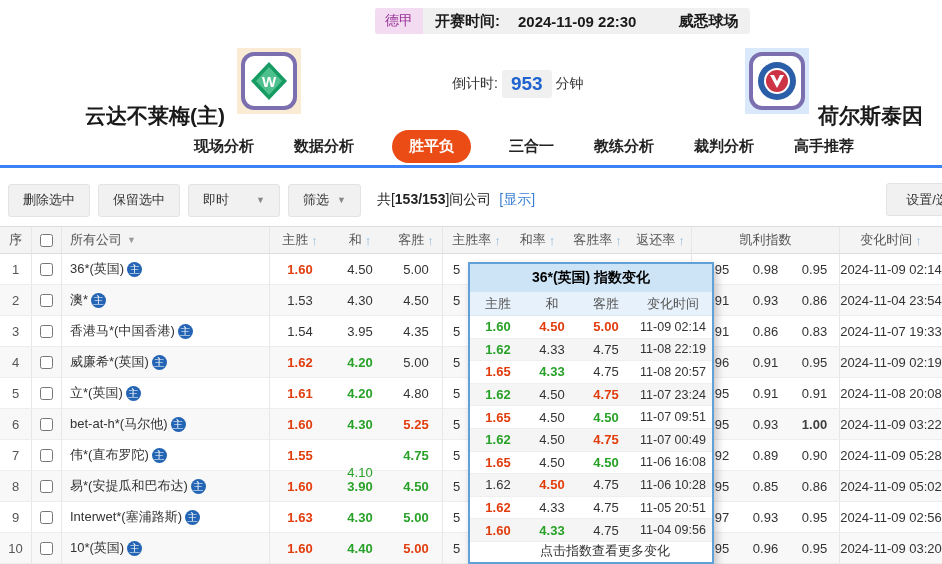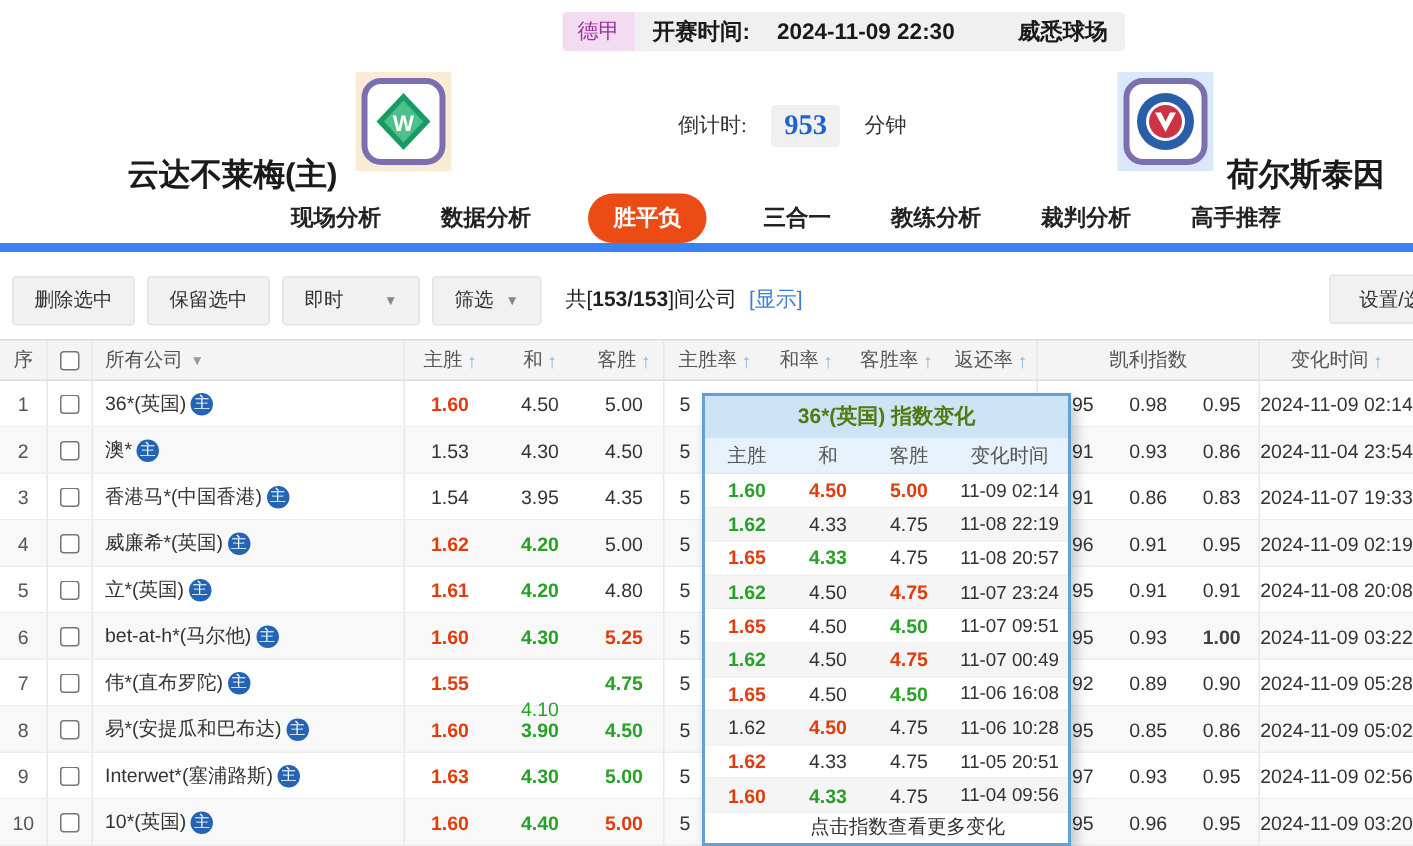--- a/index.html
+++ b/index.html
@@ -21,26 +21,26 @@
 
   
   .teams{ position:absolute; left:0; top:36px; width:942px; height:92px; }
   .home-name{ position:absolute; left:85px; top:66px; font-size:21px; font-weight:bold; color:#1a1a1a; }
   .away-name{ position:absolute; left:818px; top:66px; font-size:21px; font-weight:bold; color:#1a1a1a; }
   .logo-box{ position:absolute; top:12px; width:64px; height:66px; display:flex; align-items:center; justify-content:center; }
   .logo-home{ left:237px; background:#faecd4; }
   .logo-away{ left:745px; background:#d9e9fb; }
   .logo-inner{ width:56px; height:58px; background:#fff; border:4px solid #7b6fb0; border-radius:13px;
     display:flex; align-items:center; justify-content:center; }
-  .countdown{ position:absolute; left:452px; top:34px; display:flex; align-items:center; gap:16px;font-family:Liberation Serif, serif; }
+  .countdown{ position:absolute; left:452px; top:34px; display:flex; align-items:center; gap:4px; }
   .cd-label,.cd-unit{ font-size:14px; color:#333; }
   .cd-value{ background:#f0f0f0; border-radius:3px; padding:3px 9px; font-size:19px; font-weight:bold; color:var(--cd-blue); }
 
   
-  .tabs-row{ position:absolute; left:0; top:128px; width:942px; height:40px; border-bottom:6px solid #3b82f6;
+  .tabs-row{ position:absolute; left:0; top:128px; width:942px; height:40px; border-bottom:3px solid #3b82f6;
     display:flex; align-items:center; justify-content:center; }
   .tabs-inner{ display:flex; align-items:center; gap:36px; transform:translateX(53px); }
   .tab{ font-size:15px; font-weight:bold; color:#222; padding:7px 2px; cursor:pointer; white-space:nowrap; }
   .tab.active{ background:var(--accent); color:#fff; border-radius:17px; padding:7px 17px; }
 
   
   .toolbar{ position:absolute; left:0; top:180px; width:942px; height:40px; display:flex; align-items:center; }
   .tb-btn{ height:33px; margin-left:8px; background:#f1f1f1; border:1px solid #e3e3e3; border-radius:3px;
     font-size:13px; color:#333; display:flex; align-items:center; justify-content:center; padding:0 14px; cursor:pointer;
     font-family:"Liberation Sans",sans-serif; }
@@ -74,21 +74,21 @@
   .zhu-icon{ width:15px; height:15px; border-radius:50%; background:#2464b4; color:#fff; font-size:10.5px;
     line-height:15px; text-align:center; margin-left:3px; flex:none; }
   .kelly-wrap{ display:flex; width:100%; }
   .kelly-wrap span{ width:49.3px; text-align:center; }
   .odds{ cursor:pointer; }
 
   
   .popup{ position:absolute; left:468px; top:262px; width:246px; height:302px; background:#fff;
     border:2px solid #62a0d8; box-shadow:3px 4px 8px rgba(0,0,0,.22); overflow:hidden; }
   .popup-title{ height:28px; background:#cde4f6; display:flex; align-items:center; justify-content:center;
-    font-size:14px; font-weight:bold; color:#4d7c0f; }
+    font-size:14px; font-weight:bold; color:#000000; }
   .popup-head{ height:24px; display:flex; align-items:center; background:#e7f1fb; font-size:13px; color:#555;
     border-bottom:1px solid #dce8f3; }
   .p-home{ width:56px; text-align:center; } .p-draw{ width:52px; text-align:center; }
   .p-away{ width:56px; text-align:center; } .p-time{ width:78px; text-align:center; }
   .popup-row{ height:22.6px; display:flex; align-items:center; font-size:13px; border-bottom:1px solid #efefef; }
   .popup-row:nth-child(even){ background:#f5f5f5; }
   .popup-row .p-time{ font-size:12.5px; color:#333; }
   .popup-footer{ height:22px; display:flex; align-items:flex-start; justify-content:center; font-size:13px; color:#333; cursor:pointer;padding-left:28px; }
 </style>
 </head>

